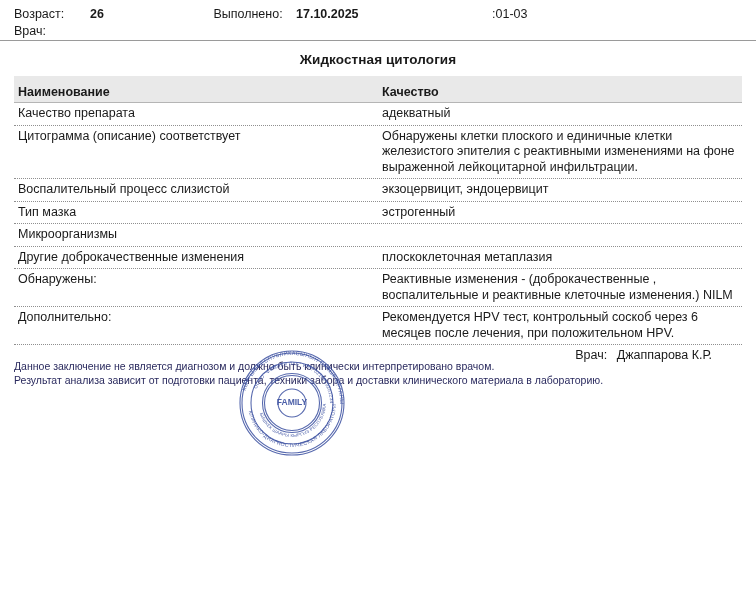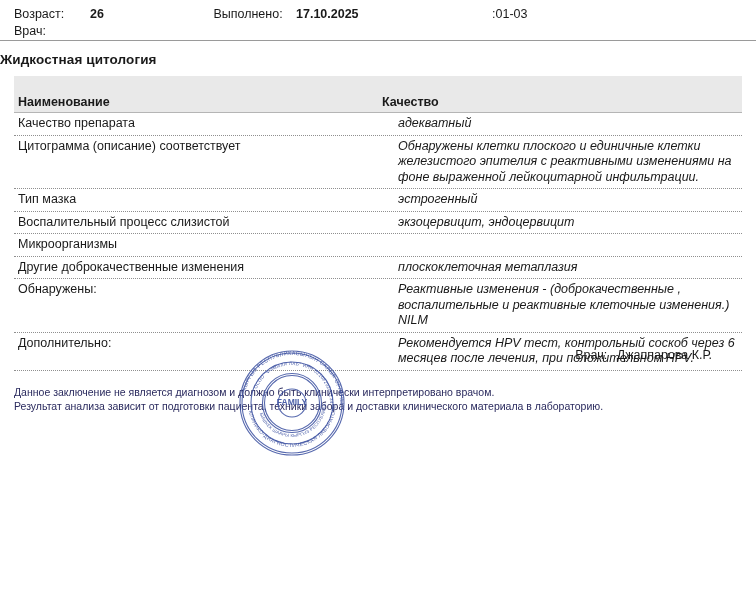--- a/index.html
+++ b/index.html
@@ -55,59 +55,58 @@
   .hdr-code {
     font-weight: normal;
   }
   .hdr-line-rule {
     border-top: 1px solid #9a9a9a;
     margin: 0 0 0 0;
   }
 
   
   .doc-title {
-    text-align: left;
+    text-align: center;
     font-weight: bold;
     font-size: 13.5px;
     margin: 11px 0 9px 0;
     letter-spacing: 0.1px;
   }
 
   
   .tbl {
     margin: 0 14px;
     font-size: 12.5px;
   }
   .tbl-head {
     display: flex;
     background: #e9e9e9;
     font-weight: bold;
-    padding: 19px 2px 3px 2px;
+    padding: 9px 2px 3px 2px;
     border-bottom: 1px solid #b5b5b5;
   }
   .col-a {
     flex: 0 0 362px;
     padding-left: 2px;
   }
   .col-b {
     flex: 1 1 auto;
     padding-left: 2px;
   }
   .row {
     display: flex;
     padding: 3px 2px 3px 2px;
     border-bottom: 1px dotted #8f8f8f;
     line-height: 15.5px;
-    gap: 16px;
   }
   .row.last {
     border-bottom: 1px dotted #8f8f8f;
   }
   .row .col-a { padding-left: 2px; }
-  .row .col-b { padding-left: 2px; font-style: italic; }
+  .row .col-b { padding-left: 2px; }
 
   
   .disclaimer {
     margin: 14px 14px 0 14px;
     font-size: 10.5px;
     color: #2a2a5e;
     line-height: 14px;
   }
 
   
@@ -160,26 +159,26 @@
 
     <div class="row">
       <div class="col-a">Качество препарата</div>
       <div class="col-b">адекватный</div>
     </div>
     <div class="row">
       <div class="col-a">Цитограмма (описание) соответствует</div>
       <div class="col-b">Обнаружены клетки плоского и единичные клетки железистого эпителия с реактивными изменениями на фоне выраженной лейкоцитарной инфильтрации.</div>
     </div>
     <div class="row">
+      <div class="col-a">Воспалительный процесс слизистой</div>
+      <div class="col-b">экзоцервицит, эндоцервицит</div>
+    </div>
+    <div class="row">
       <div class="col-a">Тип мазка</div>
       <div class="col-b">эстрогенный</div>
-    </div>
-    <div class="row">
-      <div class="col-a">Воспалительный процесс слизистой</div>
-      <div class="col-b">экзоцервицит, эндоцервицит</div>
     </div>
     <div class="row">
       <div class="col-a">Микроорганизмы</div>
     </div>
     <div class="row">
       <div class="col-a">Другие доброкачественные изменения</div>
       <div class="col-b">плоскоклеточная метаплазия</div>
     </div>
     <div class="row">
       <div class="col-a">Обнаружены:</div>

